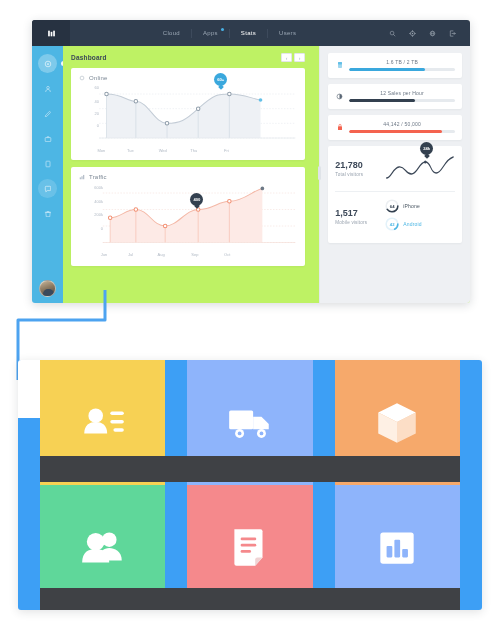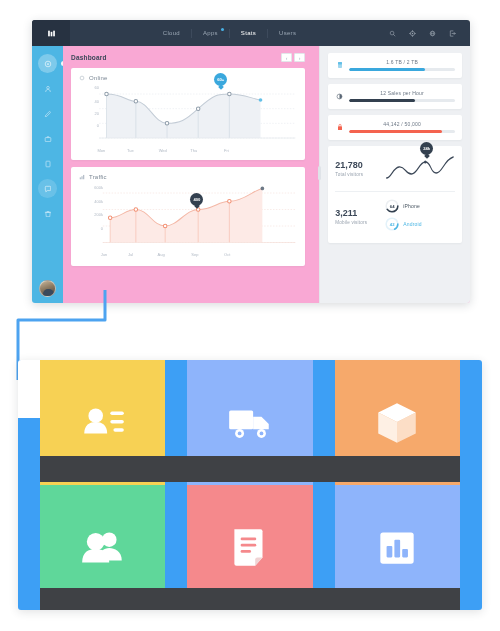--- a/index.html
+++ b/index.html
@@ -64,21 +64,21 @@
     border: 1px solid rgba(255,255,255,.45);
   }
   .avatar:after{
     content:""; position:absolute; left:3px; top:8px; width:11px; height:9px;
     border-radius:5px 5px 2px 2px; background:#3a4a5c;
   }
 
   
   .content {
     position:absolute; left:31px; top:26px; width:407px; height:257px;
-    background:#f9a8d4; display:flex;gap:6px;
+    background:#bef264; display:flex;gap:6px;
   }
   .leftcol { width: 254px; padding: 7px 8px 0 8px; }
   .rightcol {
     width: 153px; background:#eef0f3; padding: 7px 8px 0 8px;
     border-left:1px solid #e4e7eb; position:relative;
   }
   .col-grip{
     position:absolute; left:-2px; top:120px; width:3px; height:14px;
     background:#dfe3e8; border-radius:2px;
   }
@@ -465,21 +465,21 @@
                 <circle cx="52" cy="8" r="1.6" fill="#3c4858"></circle>
               </svg>
               <div class="badge badge-dark" style="left:50%;top:-12px;">24k</div>
             </div>
           </div>
 
           <div class="divider"></div>
 
           <div class="statrow">
             <div style="width:44px;">
-              <div class="statnum">3,211</div>
+              <div class="statnum">1,517</div>
               <div class="statlabel">Mobile visitors</div>
             </div>
             <div style="flex:1;">
               <div class="donutrow">
                 <div style="position:relative;width:14px;height:14px;">
                   <svg width="14" height="14" viewBox="0 0 36 36">
                     <circle cx="18" cy="18" r="15" fill="none" stroke="#eceff2" stroke-width="4"></circle>
                     <circle cx="18" cy="18" r="15" fill="none" stroke="#33404f" stroke-width="4" stroke-dasharray="60.3 94.2" stroke-dashoffset="23.5" stroke-linecap="round"></circle>
                   </svg>
                   <span class="donutnum" style="color:#33404f;">64</span>

